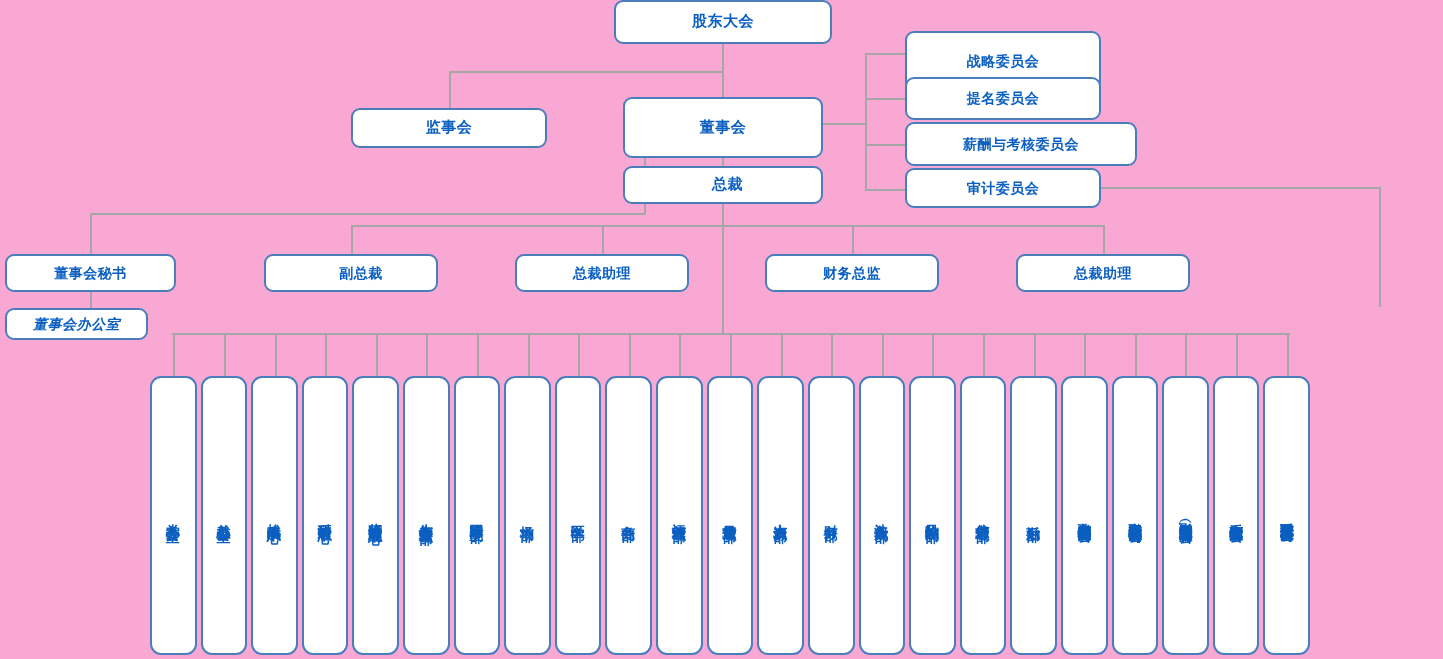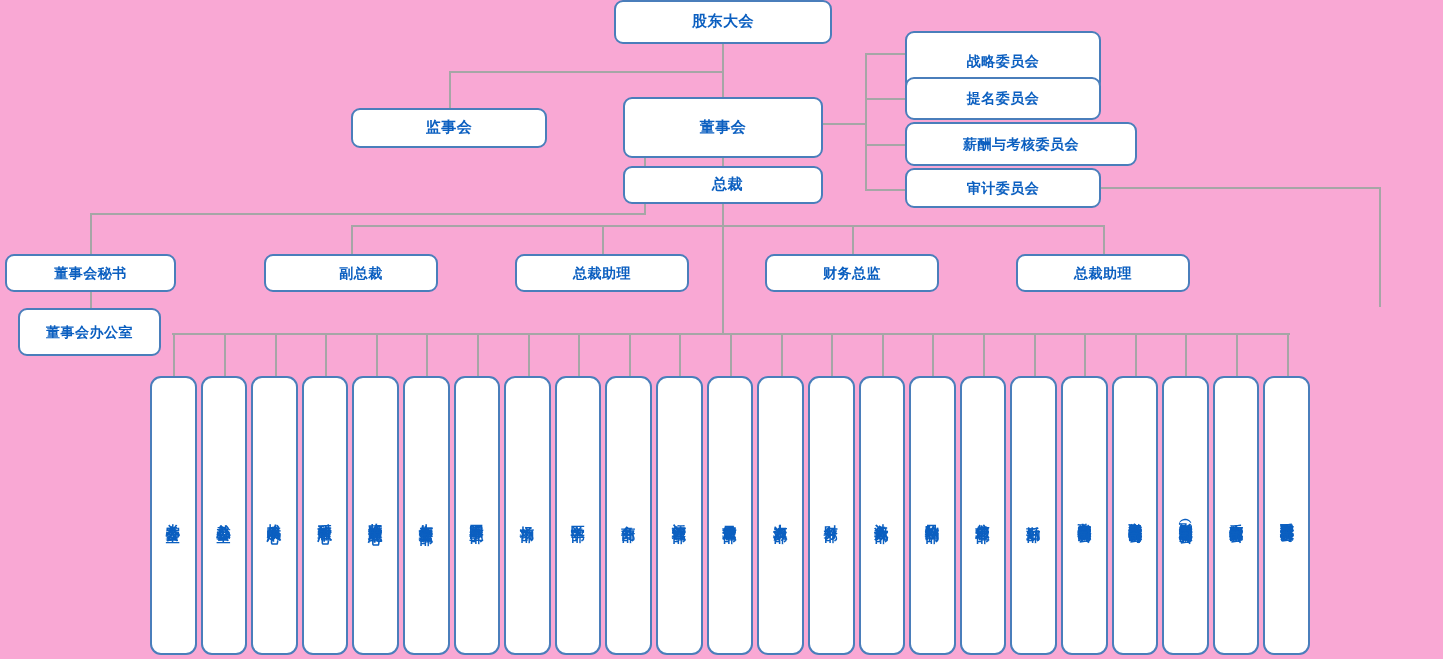--- a/index.html
+++ b/index.html
@@ -131,21 +131,21 @@
   <div class="node h small" style="left:905px;top:77px;width:196px;height:43px;">提名委员会</div>
   <div class="node h small" style="left:905px;top:122px;width:232px;height:44px;">薪酬与考核委员会</div>
   <div class="node h small" style="left:905px;top:168px;width:196px;height:40px;">审计委员会</div>
 
   <div class="node h small" style="left:5px;top:254px;width:171px;height:38px;">董事会秘书</div>
   <div class="node h small" style="left:264px;top:254px;width:174px;height:38px;padding-left:20px;">副总裁</div>
   <div class="node h small" style="left:515px;top:254px;width:174px;height:38px;">总裁助理</div>
   <div class="node h small" style="left:765px;top:254px;width:174px;height:38px;">财务总监</div>
   <div class="node h small" style="left:1016px;top:254px;width:174px;height:38px;">总裁助理</div>
 
-  <div class="node h small" style="left:18px;top:308px;width:143px;height:48px;">董事会办公室</div>
+  <div class="node h small" style="left:5px;top:308px;width:143px;height:32px;font-style:italic;">董事会办公室</div>
 
 
   <div id="dept-nodes">
       <div class="node v" style="left: 150px; top: 376px; width: 46.6087px; height: 279px;">党委办公室</div>
       <div class="node v" style="left: 200.609px; top: 376px; width: 46.6087px; height: 279px;">总裁办公室</div>
       <div class="node v" style="left: 251.217px; top: 376px; width: 46.6087px; height: 279px;">战略发展中心</div>
       <div class="node v" style="left: 301.826px; top: 376px; width: 46.6087px; height: 279px;">科研管理中心</div>
       <div class="node v" style="left: 352.435px; top: 376px; width: 46.6087px; height: 279px;">临床研究管理中心</div>
       <div class="node v" style="left: 403.043px; top: 376px; width: 46.6087px; height: 279px;">生产与安全管理部</div>
       <div class="node v" style="left: 453.652px; top: 376px; width: 46.6087px; height: 279px;">国际事业部</div>

